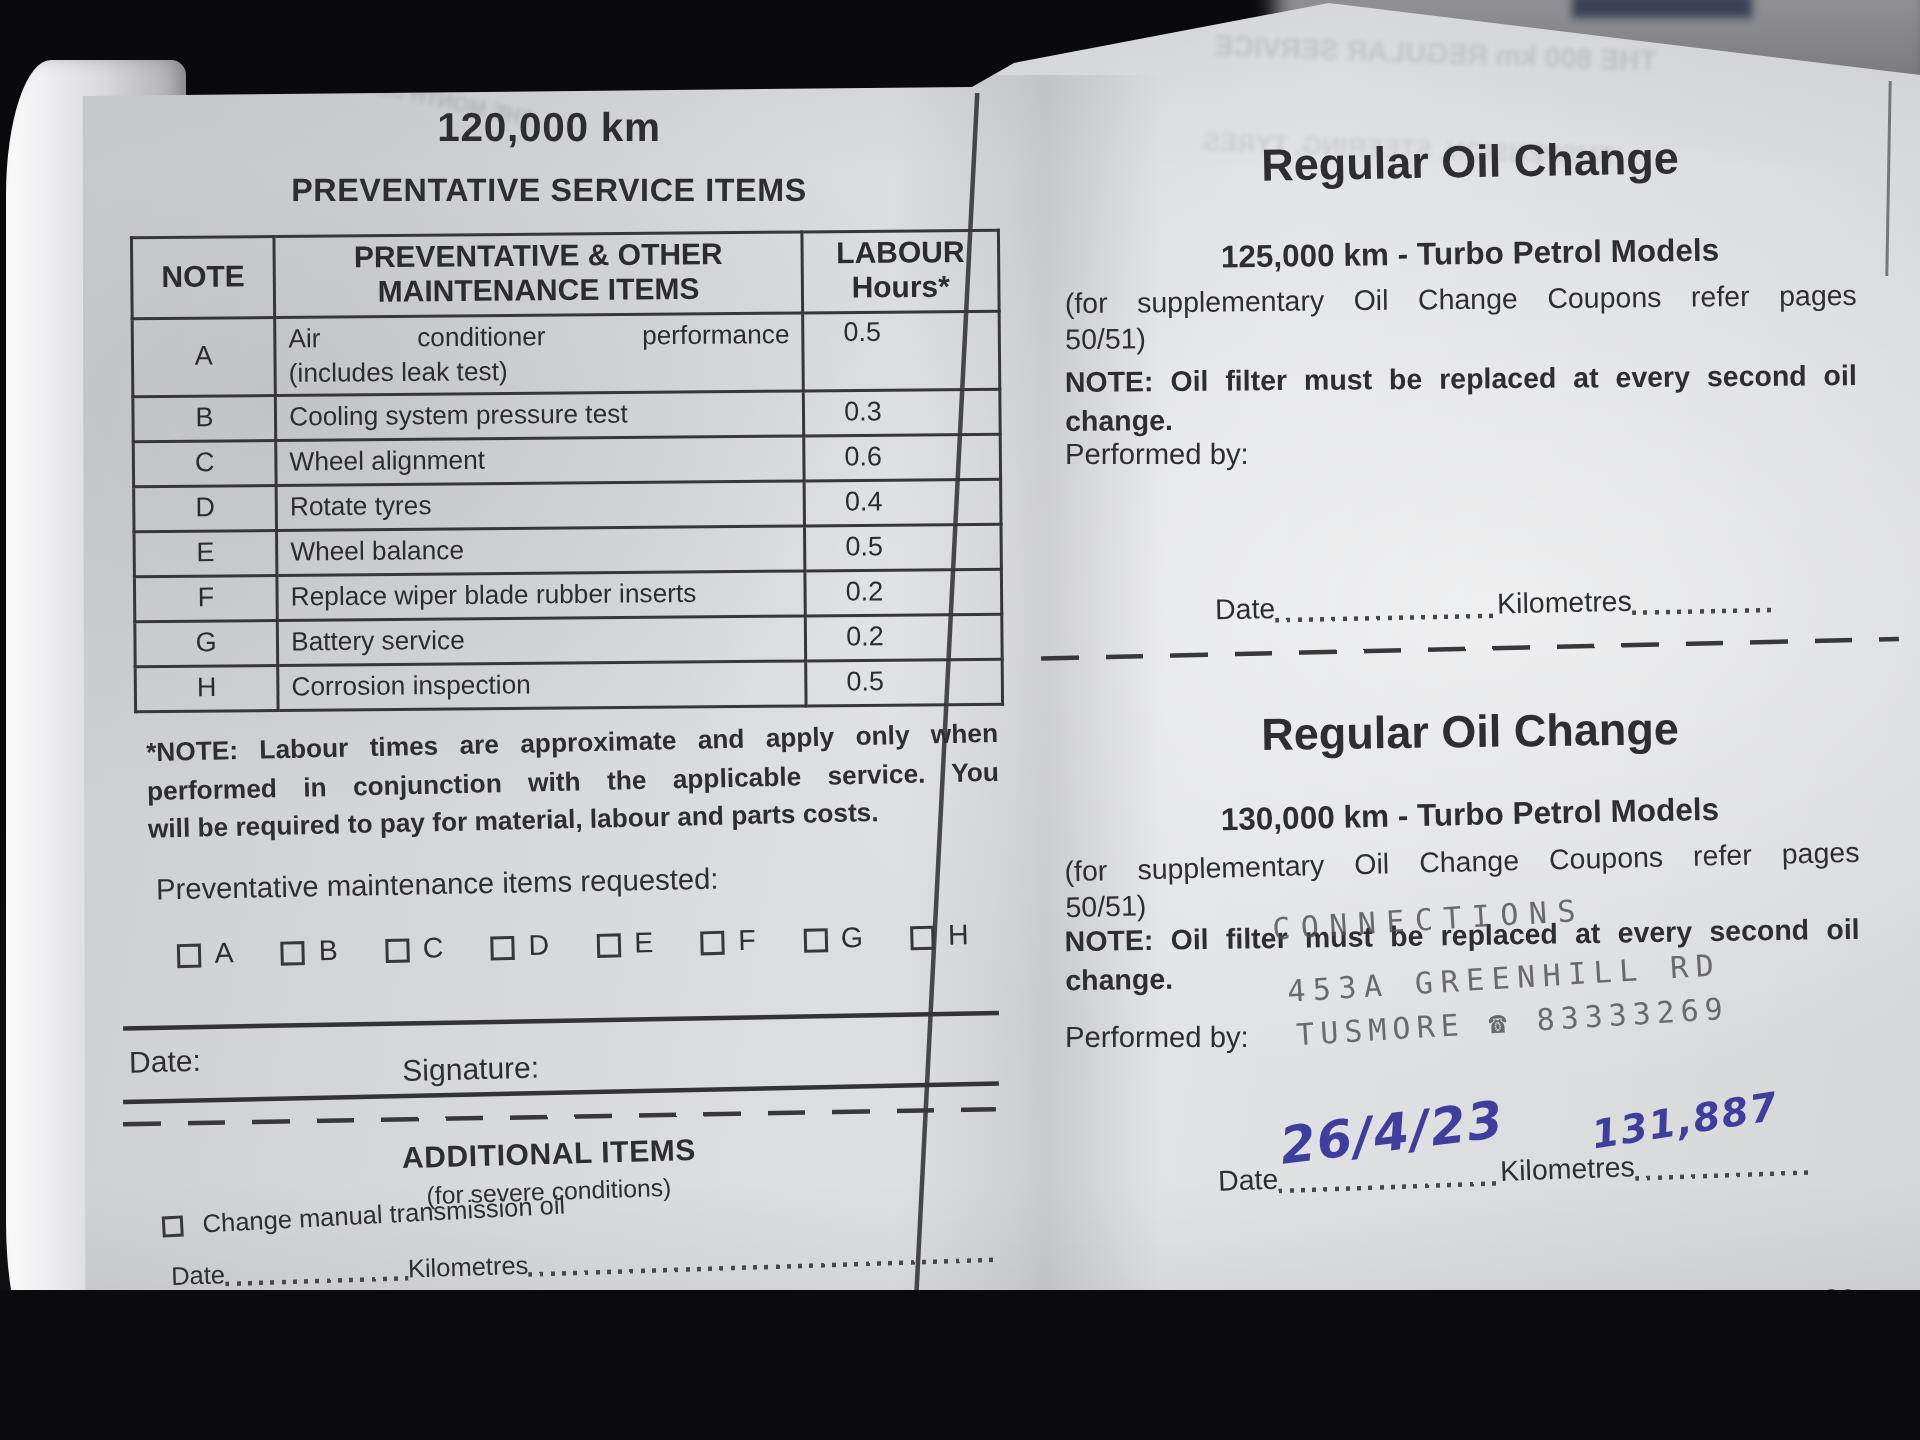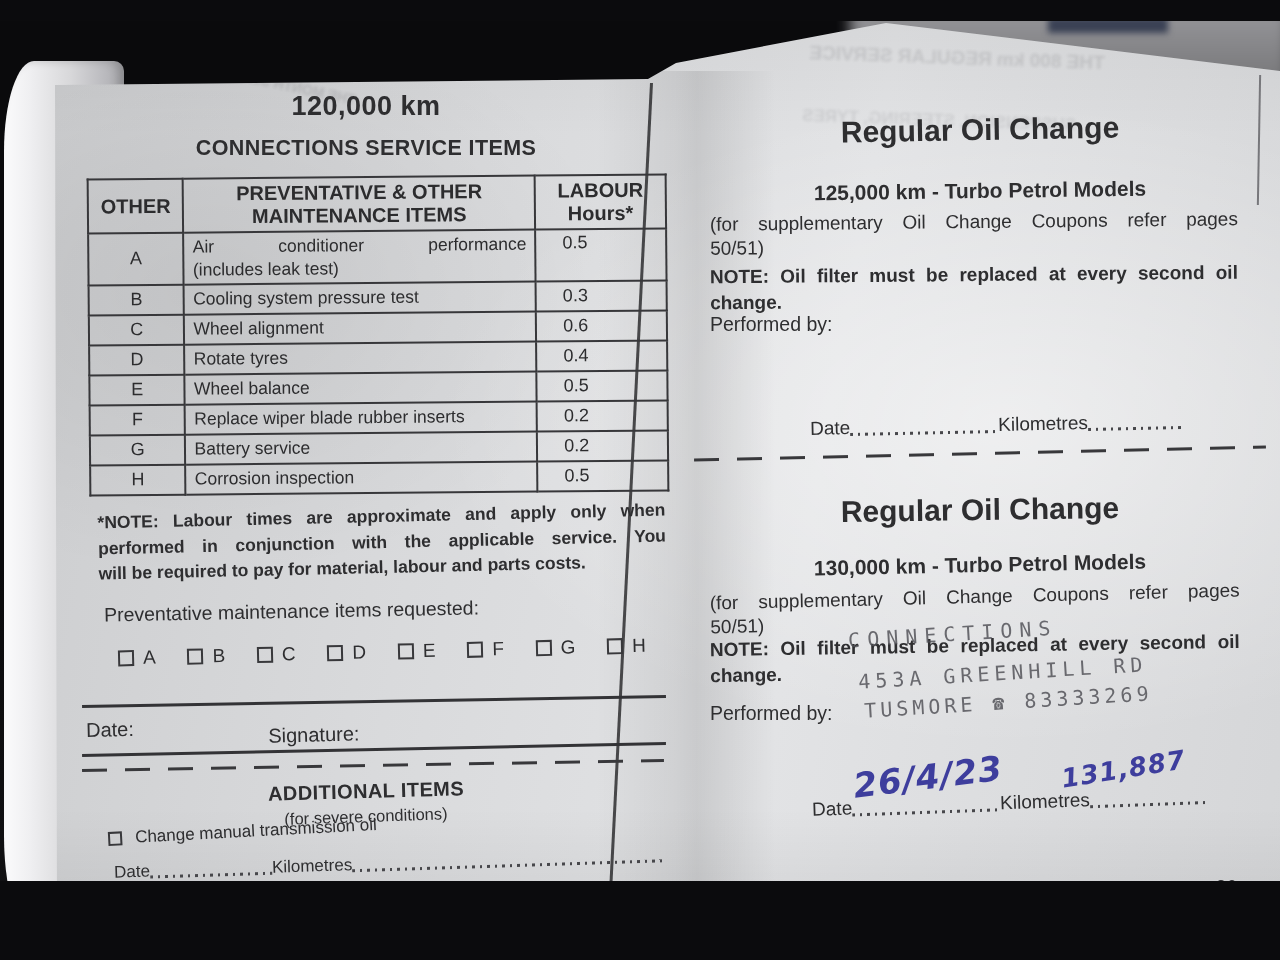--- a/index.html
+++ b/index.html
@@ -1,18 +1,18 @@
 <!DOCTYPE html>
 <html><head>
 <meta charset="utf-8">
 <style>
   html,body{margin:0;padding:0;background:#0b0b0d;}
   .photo{position:relative;width:1280px;height:860px;overflow:hidden;
          background:radial-gradient(900px 500px at 45% 108%, #232325 0%, #141416 45%, #0a0a0c 100%);
-         font-family:"Liberation Sans", sans-serif; color:#2e2e30;margin-top:21px;}
+         font-family:"Liberation Sans", sans-serif; color:#2e2e30;}
   
   .bg-blur-tr{position:absolute;left:850px;top:-14px;width:440px;height:84px;
               background:linear-gradient(180deg,#97979b,#737375);filter:blur(7px);}
   .bg-navy{position:absolute;left:1048px;top:-4px;width:120px;height:16px;background:#3a4154;filter:blur(3px);}
   .bg-sliver-br{position:absolute;left:1226px;top:884px;width:70px;height:90px;background:#8f9093;filter:blur(6px);opacity:.75;}
   .spine{position:absolute;left:4px;top:40px;width:120px;height:895px;
          border-radius:30px 10px 12px 46px / 90px 10px 12px 120px;
          background:linear-gradient(90deg,#fbfbfc 0%,#efeff1 22%,#d8d8da 55%,#bcbcc0 82%,#a9a9ad 100%);
          box-shadow:inset -6px 0 10px rgba(0,0,0,.18);}
   
@@ -112,26 +112,26 @@
     <div class="gutter-shadow"></div>
     <div class="gutter-line"></div>
     <div class="edge-right"></div>
 
     <div class="ghost g-left">THE MONTH SERVICE</div>
     <div class="ghost g-r1">THE 800 km REGULAR SERVICE</div>
     <div class="ghost g-r2">SUSPENSION, STEERING, TYRES</div>
 
     <div class="page-left">
       <div class="abs ctr b lp-km">120,000 km</div>
-      <div class="abs ctr b lp-sec">CONNECTIONS SERVICE ITEMS</div>
+      <div class="abs ctr b lp-sec">PREVENTATIVE SERVICE ITEMS</div>
 
       <table class="svc">
         <tbody>
             <tr>
-          <th class="w-code">OTHER</th>
+          <th class="w-code">NOTE</th>
           <th class="w-item">
             <div>PREVENTATIVE &amp; OTHER</div>
             <div>MAINTENANCE ITEMS</div>
           </th>
           <th class="w-hrs">
             <div>LABOUR</div>
             <div>Hours*</div>
           </th>
         </tr>
         <tr>

